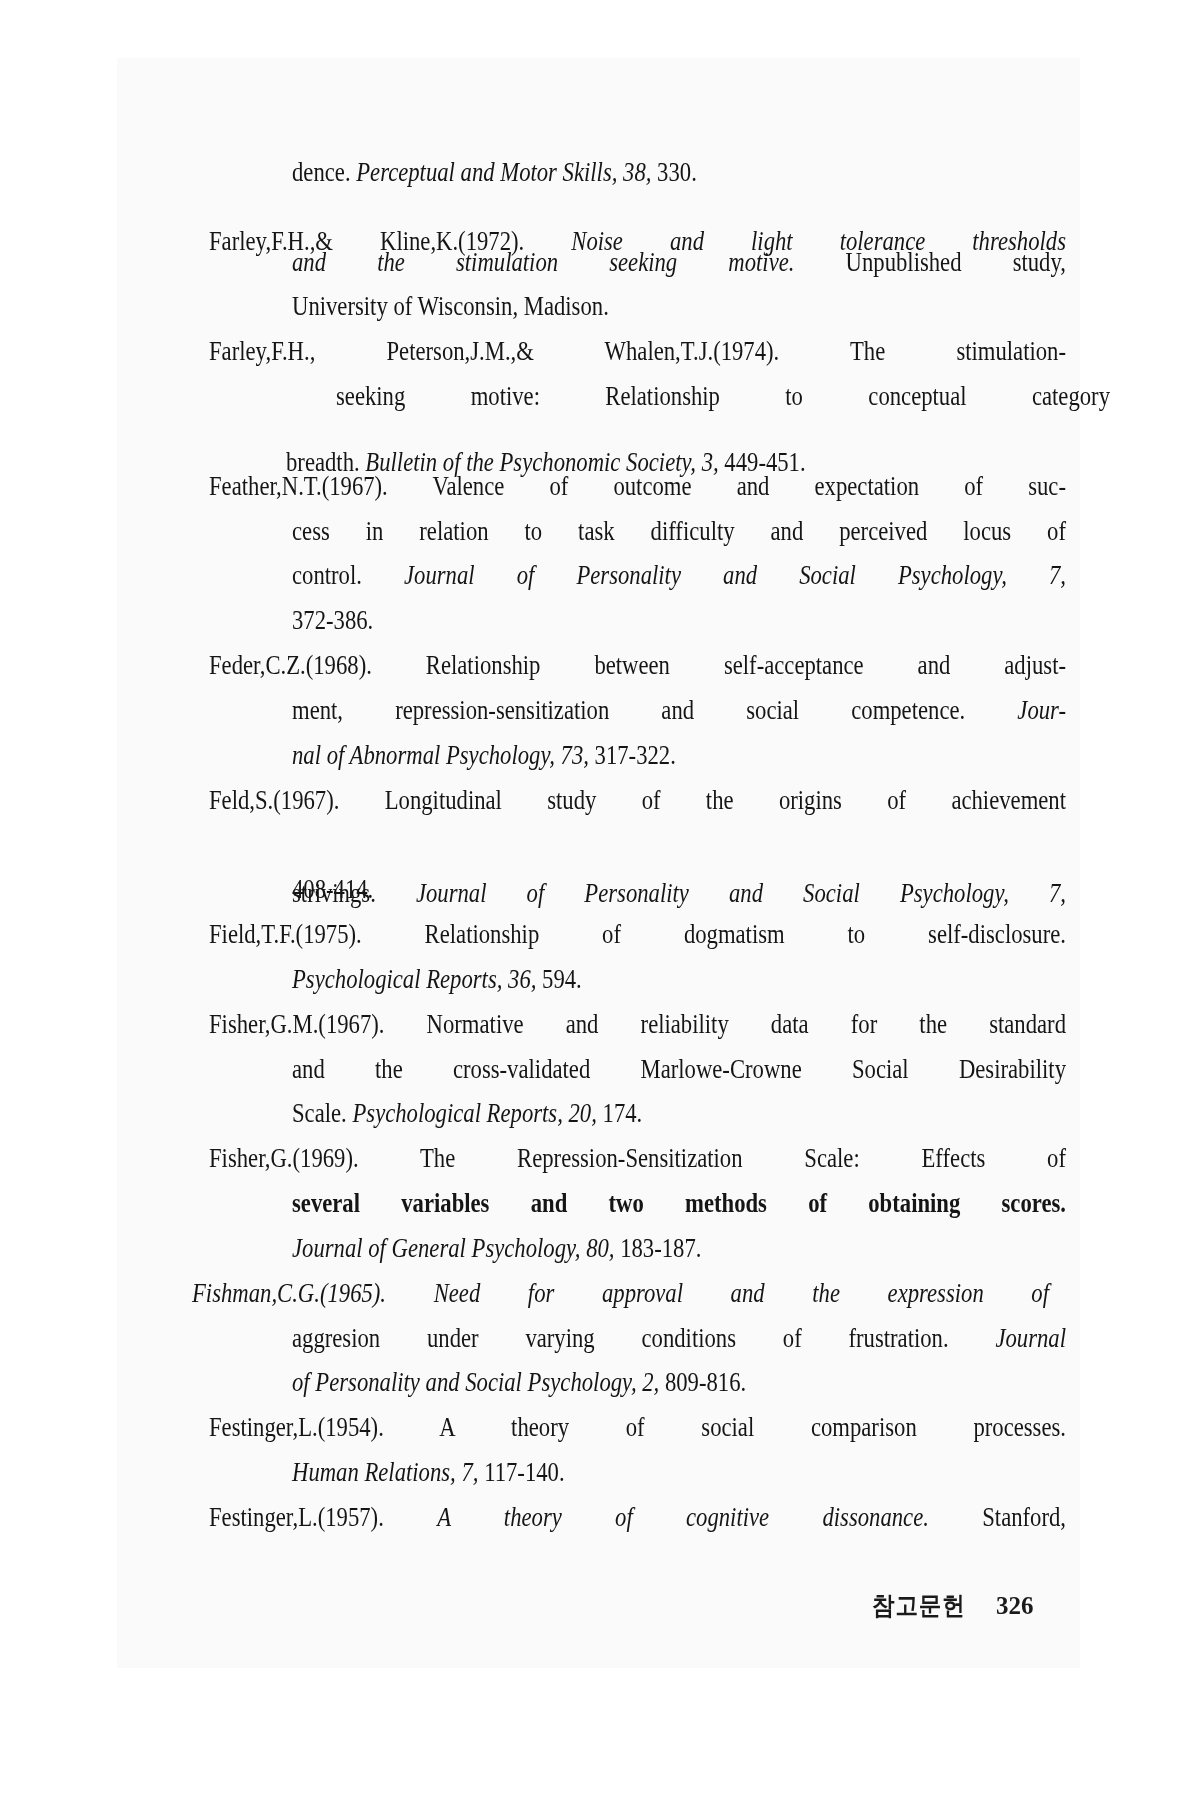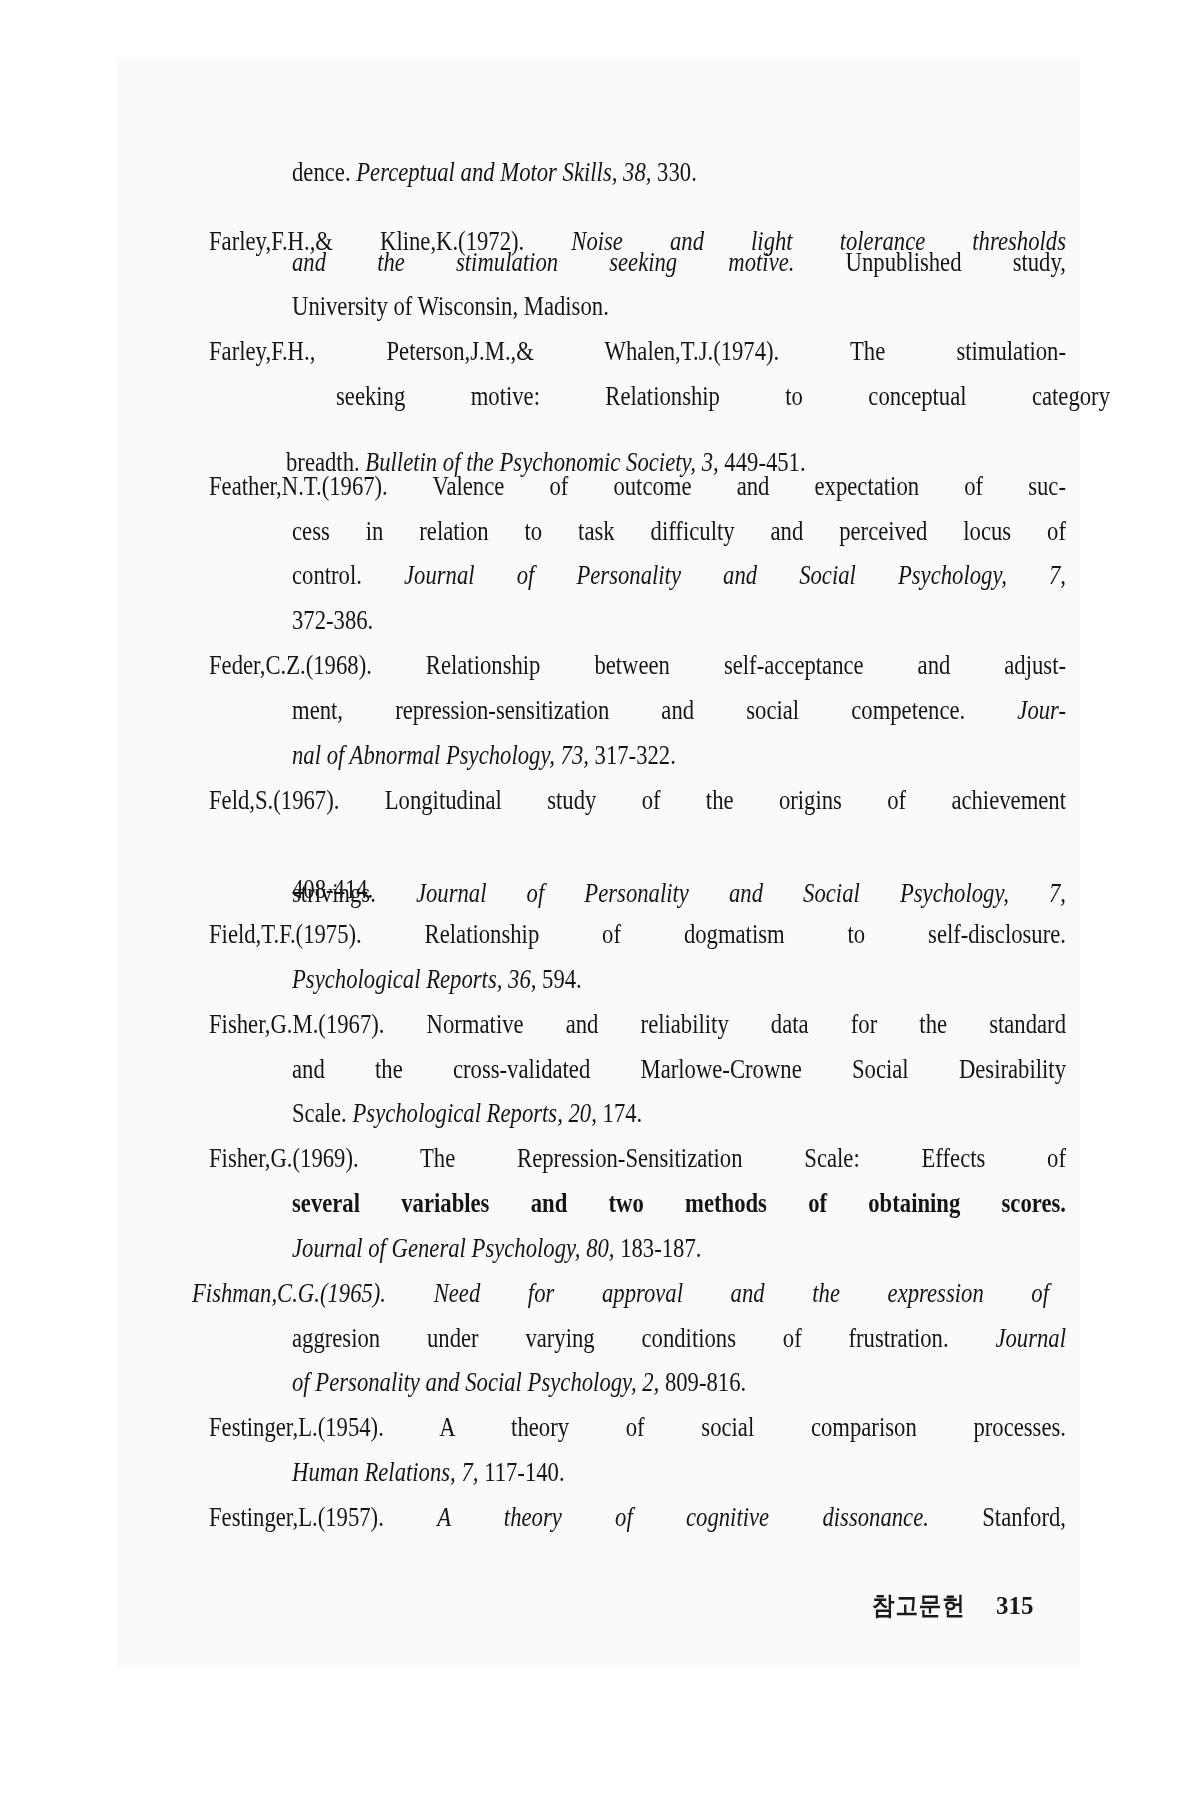--- a/index.html
+++ b/index.html
@@ -113,14 +113,14 @@
     <div class="line left" style="left: 292px; width: 774px; top: 1450px;">
       <div class="inner" style="width: 921.429px;"><span class="it">Human Relations, 7,</span><span> 117-140.</span></div>
     </div>
     <div class="line justify" style="left: 209px; width: 857px; top: 1495px;">
       <div class="inner" style="width: 1020.24px;"><span>Festinger,L.(1957). </span><span class="it">A theory of cognitive dissonance.</span><span> Stanford,</span></div>
     </div>
   </div>
 
 <div class="footer">
   <span class="kr">참고문헌</span>
-  <span class="pg">315</span>
+  <span class="pg">326</span>
 </div>
 
 </body></html>

